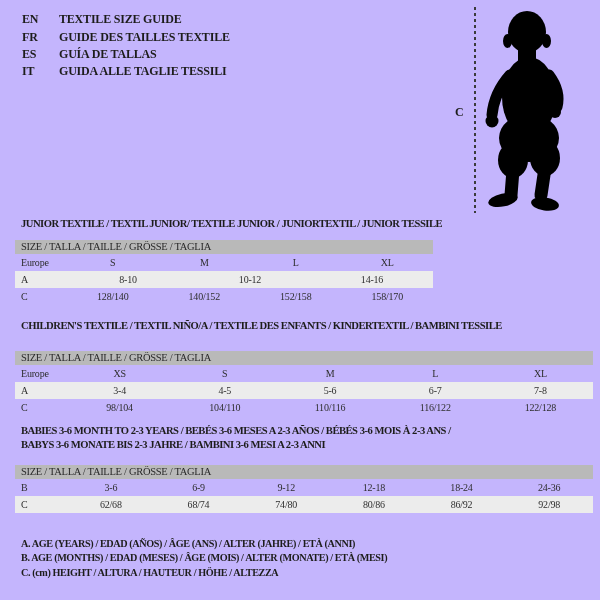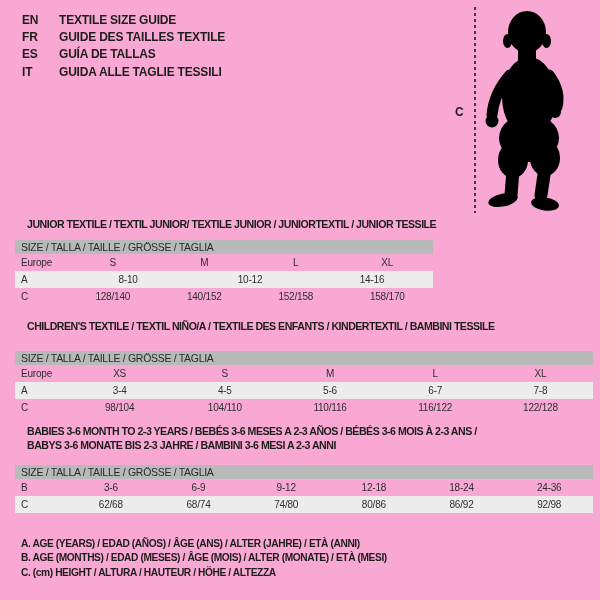--- a/index.html
+++ b/index.html
@@ -1,38 +1,38 @@
 <!DOCTYPE html>
 <html style="--table-header-bg: #b9b9b9; --row-shaded-bg: #ececec; --text: #1d1d1b; --silhouette: #000000;"><head>
 <meta charset="utf-8">
 <title>Textile Size Guide</title>
 <style>
   html,body { margin:0; padding:0; background:#fff; }
   .canvas {
-    position:relative; width:600px; height:600px; background:#f9a8d4;
-    font-family:Liberation Sans, sans-serif; color:#1d1d1b; overflow:hidden;
+    position:relative; width:600px; height:600px; background:#c4b5fd;
+    font-family:Liberation Serif, serif; color:#1d1d1b; overflow:hidden;
   }
 
   
   .lang-list { position:absolute; left:22px; top:11px; }
   .lang-row { display:flex; height:17.4px; align-items:center;
               font-weight:bold; font-size:12px; letter-spacing:-0.2px; }
   .lang-code { width:37px; }
   .lang-label { white-space:nowrap;text-align:center; }
 
   
   .measure-line { position:absolute; left:474px; top:7px; width:2px; height:206px;
     background:repeating-linear-gradient(to bottom, #3b3b3b 0 3px, transparent 3px 6px); }
   .measure-label { position:absolute; left:455px; top:105px;
     font-size:12px; font-weight:bold; }
   .baby-svg { position:absolute; left:481px; top:5px; }
 
   
   .sec-title { position:absolute; left:21px; font-size:10.6px; font-weight:bold;
-    letter-spacing:-0.5px; line-height:14px; white-space:nowrap;margin-left:6px; }
+    letter-spacing:-0.5px; line-height:14px; white-space:nowrap; }
 
   
   .tbl { position:absolute; left:15px; }
   .size-bar { height:14px; line-height:14px; padding-left:6px;
     background:var(--table-header-bg, #b9b9b9); color:#2a2a2a;
     font-size:10.5px; letter-spacing:-0.3px; white-space:nowrap; }
   .trow { display:flex; height:17px; line-height:17px;
     font-size:10px; letter-spacing:-0.2px; color:#2e2e2e; }
   .trow.shaded { background:var(--row-shaded-bg, #ececec); }
   .tlabel { width:52px; padding-left:6px; box-sizing:border-box; }

